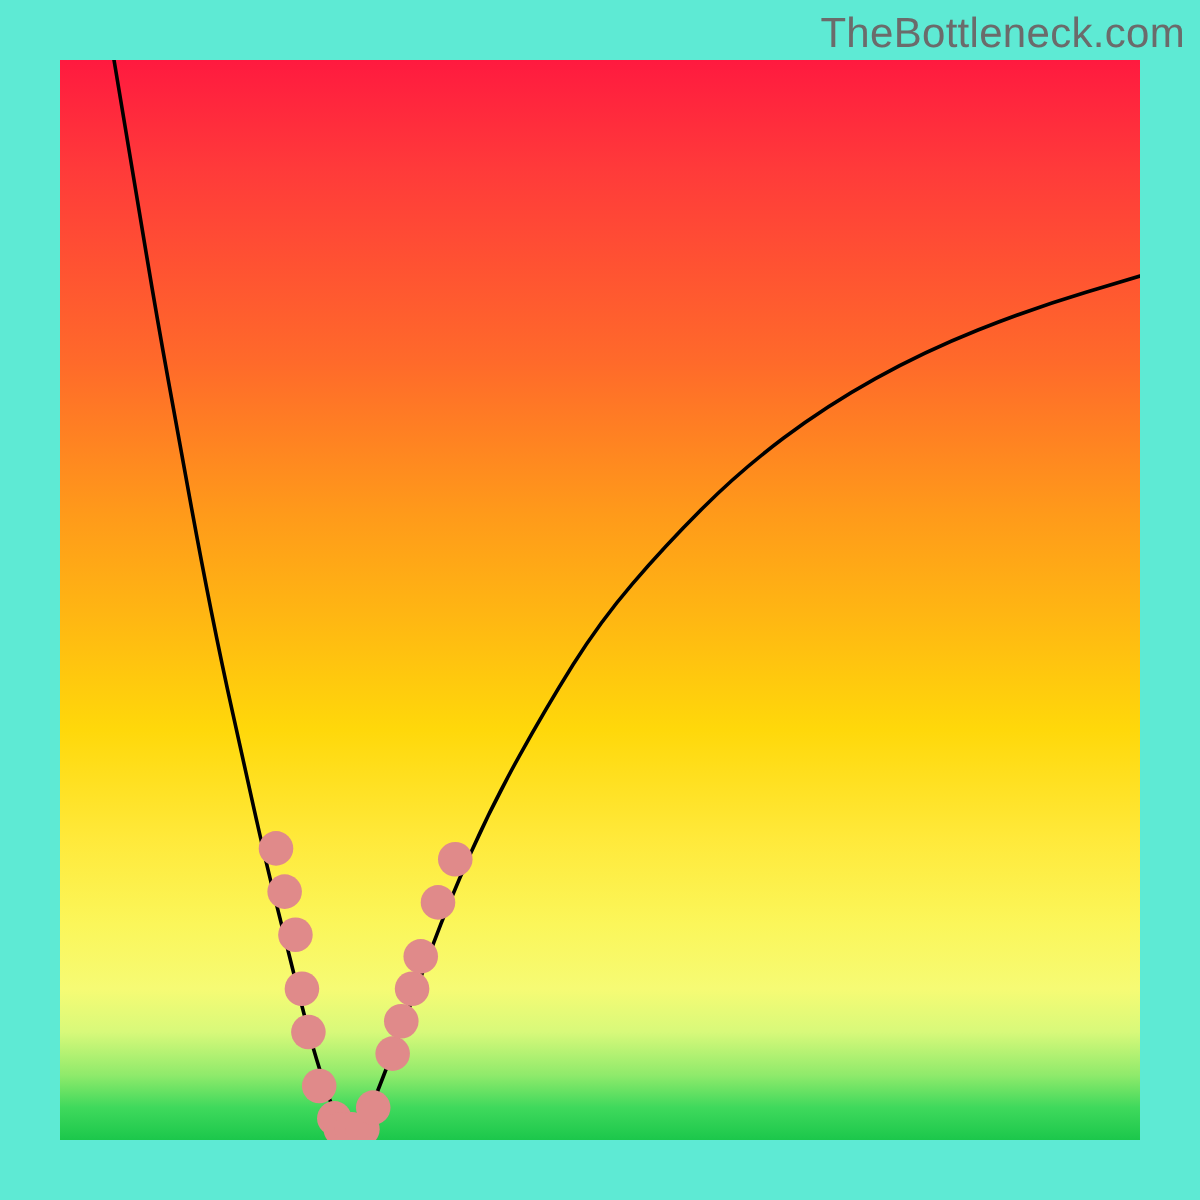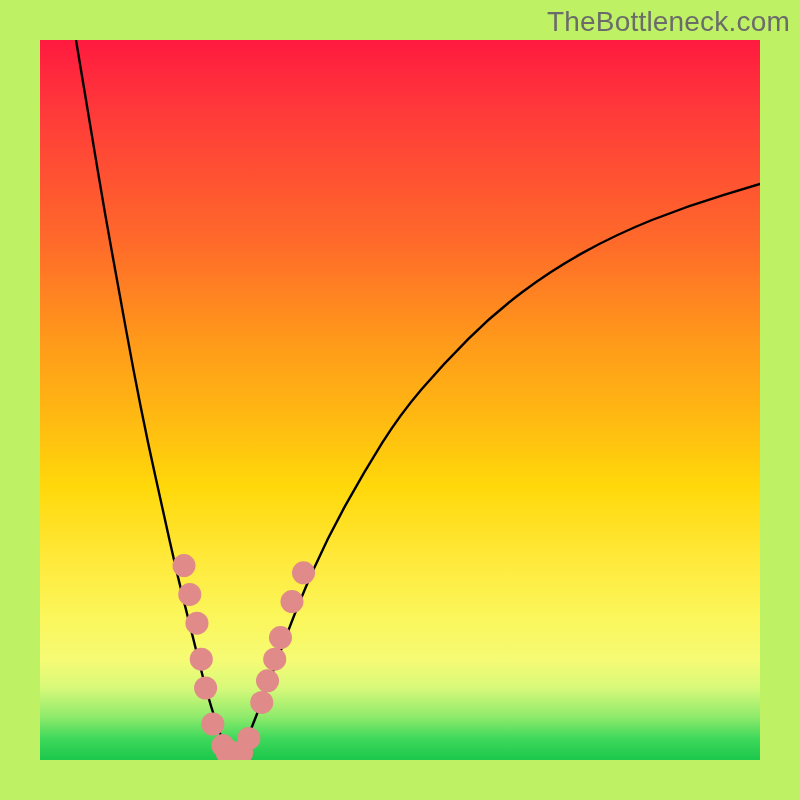--- a/index.html
+++ b/index.html
@@ -10,21 +10,21 @@
     background: #000;
     overflow: hidden;
     font-family: Arial, Helvetica, sans-serif;
   }
   .frame {
     position: absolute;
     left: 0;
     top: 0;
     width: 800px;
     height: 800px;
-    background: #bef264;
+    background: #5eead4;
   }
   .plot-area {
     position: absolute;
     left: 40px;
     top: 40px;
     width: 720px;
     height: 720px;
     
     background: linear-gradient(
       to bottom,

